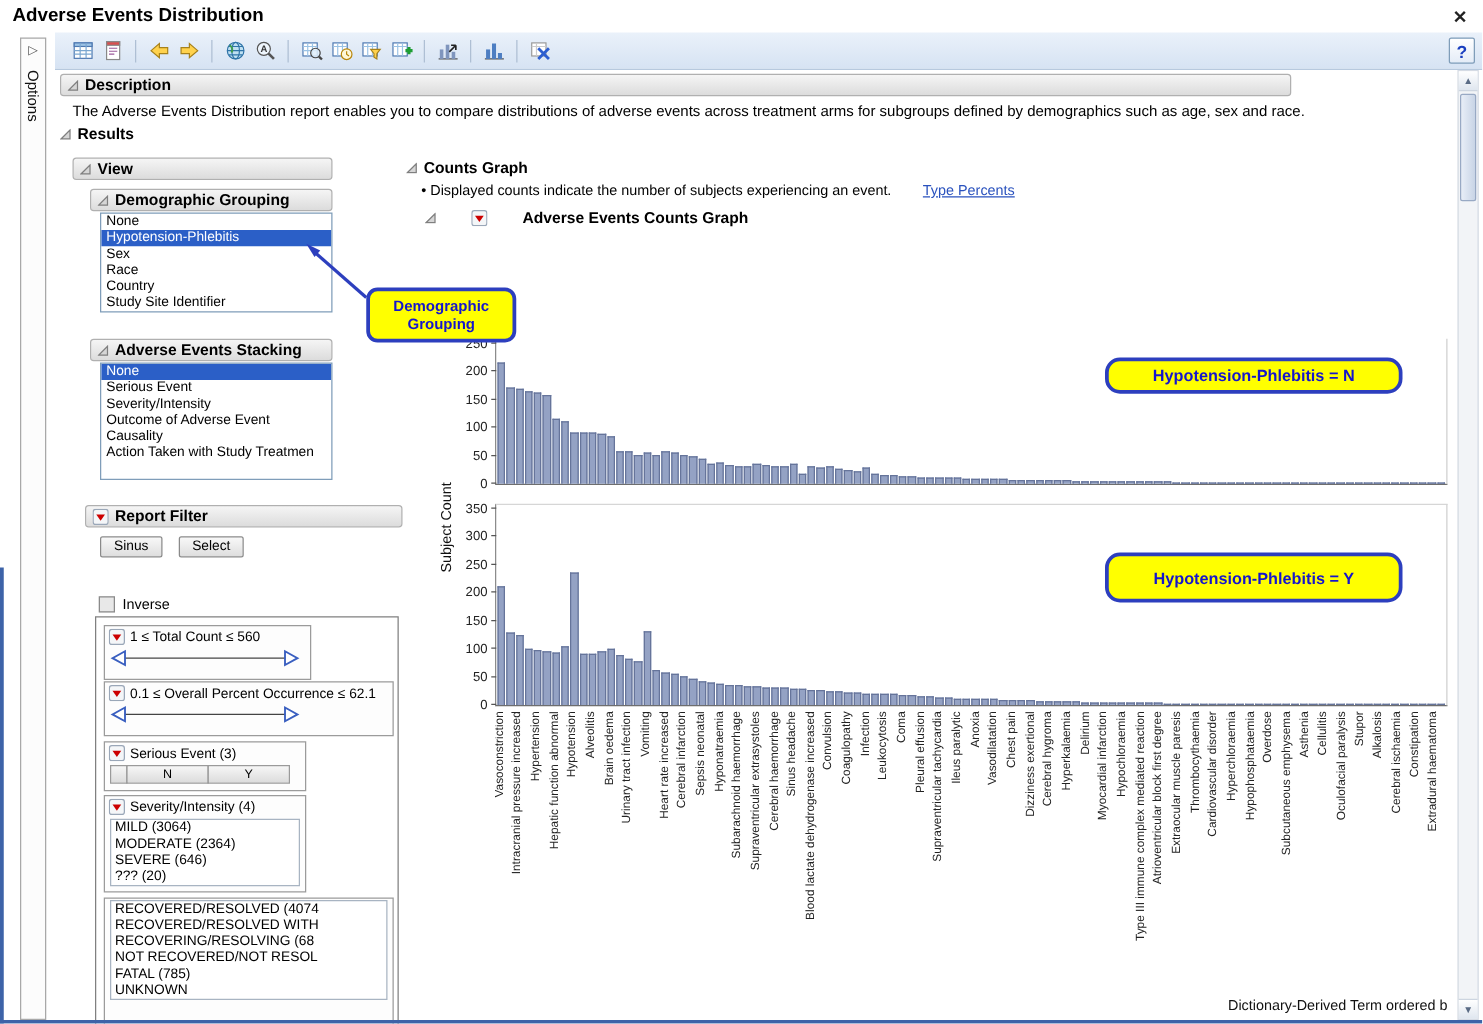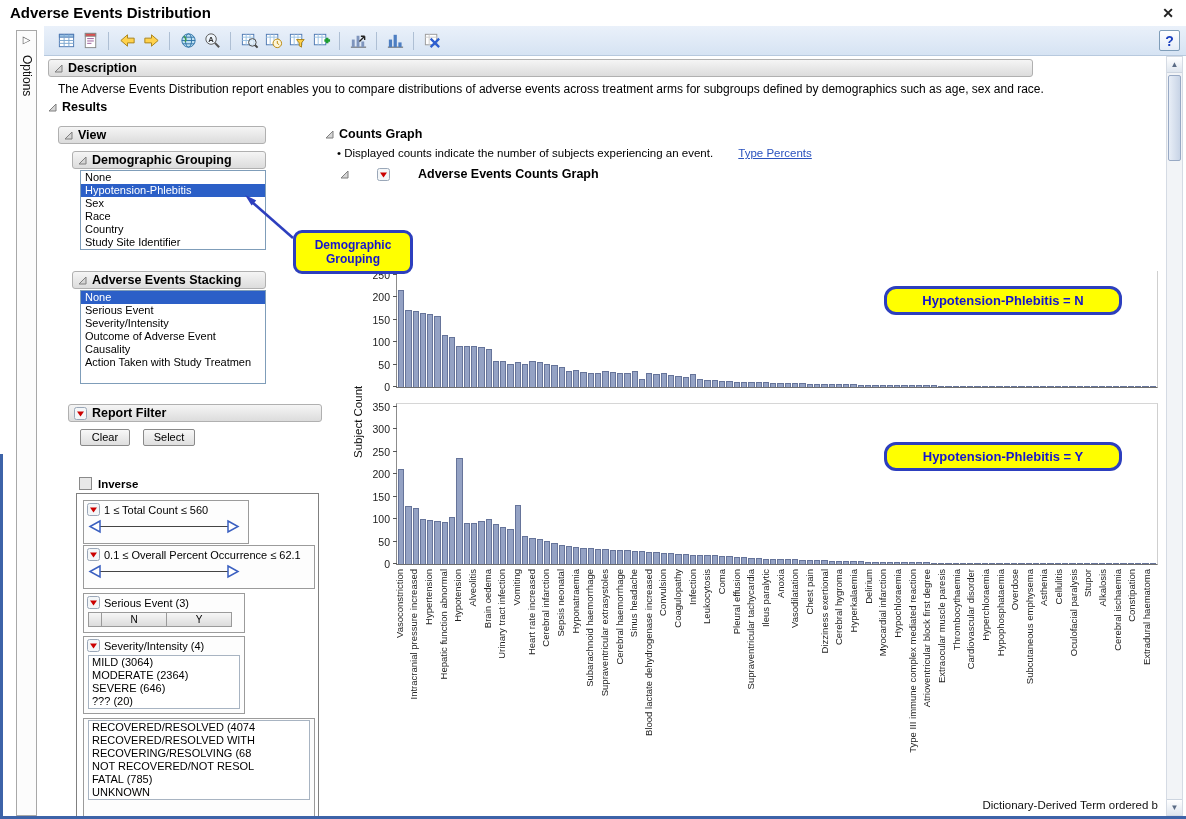--- a/index.html
+++ b/index.html
@@ -43,21 +43,21 @@
   
   .listbox { position:absolute; background:#fff; border:1px solid #7f9db9; font-size:11px; overflow:hidden; }
   .listbox .item { height:13px; line-height:13px; padding:0 4px; white-space:nowrap; overflow:hidden; }
   .listbox .item.selected { background:#2b5fc7; color:#fff; }
 
   
   .btn { position:absolute; border:1px solid #8a8a8a; background:linear-gradient(#f8f8f8,#dedede);
          font-size:11px; text-align:center; border-radius:2px; line-height:15px; }
 
   .checkbox { position:absolute; width:13px; height:13px; border:1px solid #8a8a8a; background:#e8e8e8; }
-  .cb-label { position:absolute; font-size:11.5px;font-weight:bold; }
+  .cb-label { position:absolute; font-size:11.5px; }
 
   
   .filter-wrap { position:absolute; left:76px; top:493px; width:243px; height:330px; border:1px solid #808080; background:#fff; }
   .fbox { position:absolute; border:1px solid #9b9b9b; background:#fdfdfd; overflow:hidden; }
   .fbox-hdr { display:flex; align-items:center; gap:4px; padding:2px 3px; font-size:11px; white-space:nowrap; }
   .inner-list { border:1px solid #a8b4c2; margin:1px 4px 4px; background:#fff; font-size:11px; }
   .inner-list .item { height:13px; line-height:13px; padding:0 3px; white-space:nowrap; overflow:hidden; }
   .seg-row { display:flex; margin:1px 4px; }
   .seg { border:1px solid #9a9a9a; background:linear-gradient(#f6f6f6,#dcdcdc); height:15px; line-height:14px; font-size:10px; text-align:center; margin-right:-1px; }
   .slider { display:block; margin:1px 2px; }
@@ -278,21 +278,21 @@
 
   <div class="bar-hdr" style="left:68px;top:404px;width:254px;">
     <span class="rtri">
         <svg viewBox="0 0 13 13">
           <rect x="0.5" y="0.5" width="12" height="12" rx="2" fill="#f4f6f8" stroke="#9aa7b8"></rect>
           <path d="M3 4.5 H10 L6.5 9.5 Z" fill="#cc0000"></path>
         </svg>
       </span>
     <span class="hdr-text">Report Filter</span>
   </div>
-  <div class="btn" style="left:80px;top:429px;width:50px;height:17px;">Clear</div>
+  <div class="btn" style="left:80px;top:429px;width:50px;height:17px;">Sinus</div>
   <div class="btn" style="left:143px;top:429px;width:52px;height:17px;">Select</div>
 
   <span class="checkbox" style="left:79px;top:477px;"></span>
   <span class="cb-label" style="left:98px;top:478px;">Inverse</span>
 
   <div class="filter-wrap">
 
     <div class="fbox" style="left:6px;top:6px;width:166px;height:44px;">
       <div class="fbox-hdr">
         <span class="rtri">
@@ -708,21 +708,21 @@
     </div>
 
   <div class="footer">Dictionary-Derived Term ordered b</div>
 
   <div class="callout small" style="left:293px;top:230px;width:120px;min-height:44px;">Demographic Grouping</div>
   <svg class="arrow-svg">
     <line x1="68" y1="58" x2="27" y2="22" stroke="#2d3fbe" stroke-width="2.6"></line>
     <polygon points="20,15 26.6,25.6 31.2,20.4" fill="#2d3fbe"></polygon>
   </svg>
   <div class="callout big" style="left:884px;top:286px;width:238px;height:29px;">Hypotension-Phlebitis = N</div>
-  <div class="callout big" style="left:884px;top:442px;width:238px;height:29px;">Hypotension-Phlebitis = Y</div>
+  <div class="callout big" style="left:884px;top:442px;width:238px;height:40px;">Hypotension-Phlebitis = Y</div>
 
   <div class="vscroll">
     <div class="sb-btn sb-up">▲</div>
     <div class="sb-thumb"></div>
     <div class="sb-btn sb-down">▼</div>
   </div>
 
 </div>
 
 </body></html>

